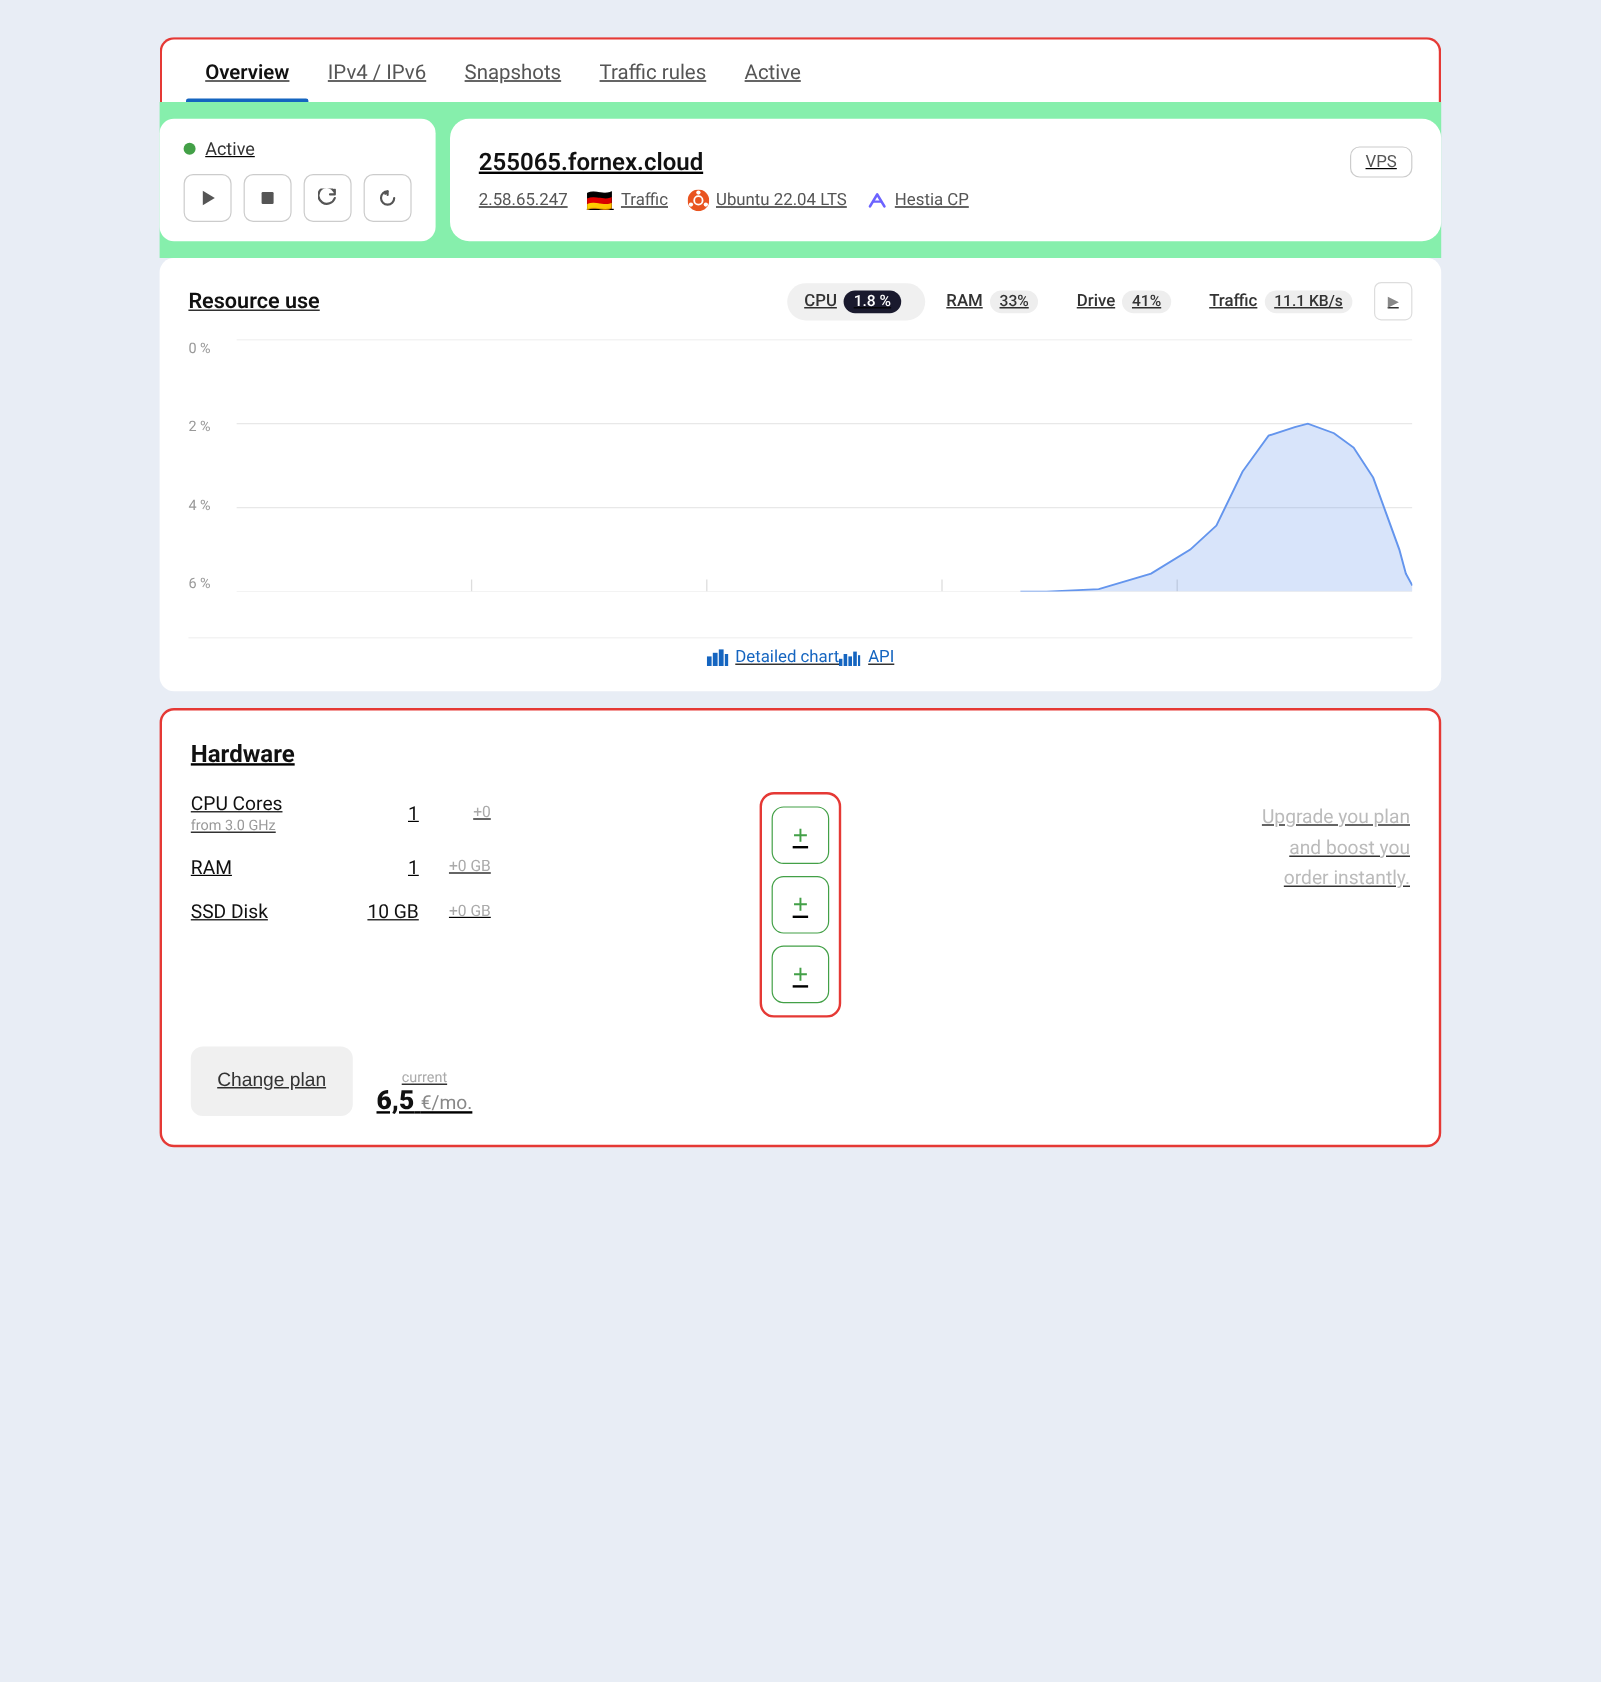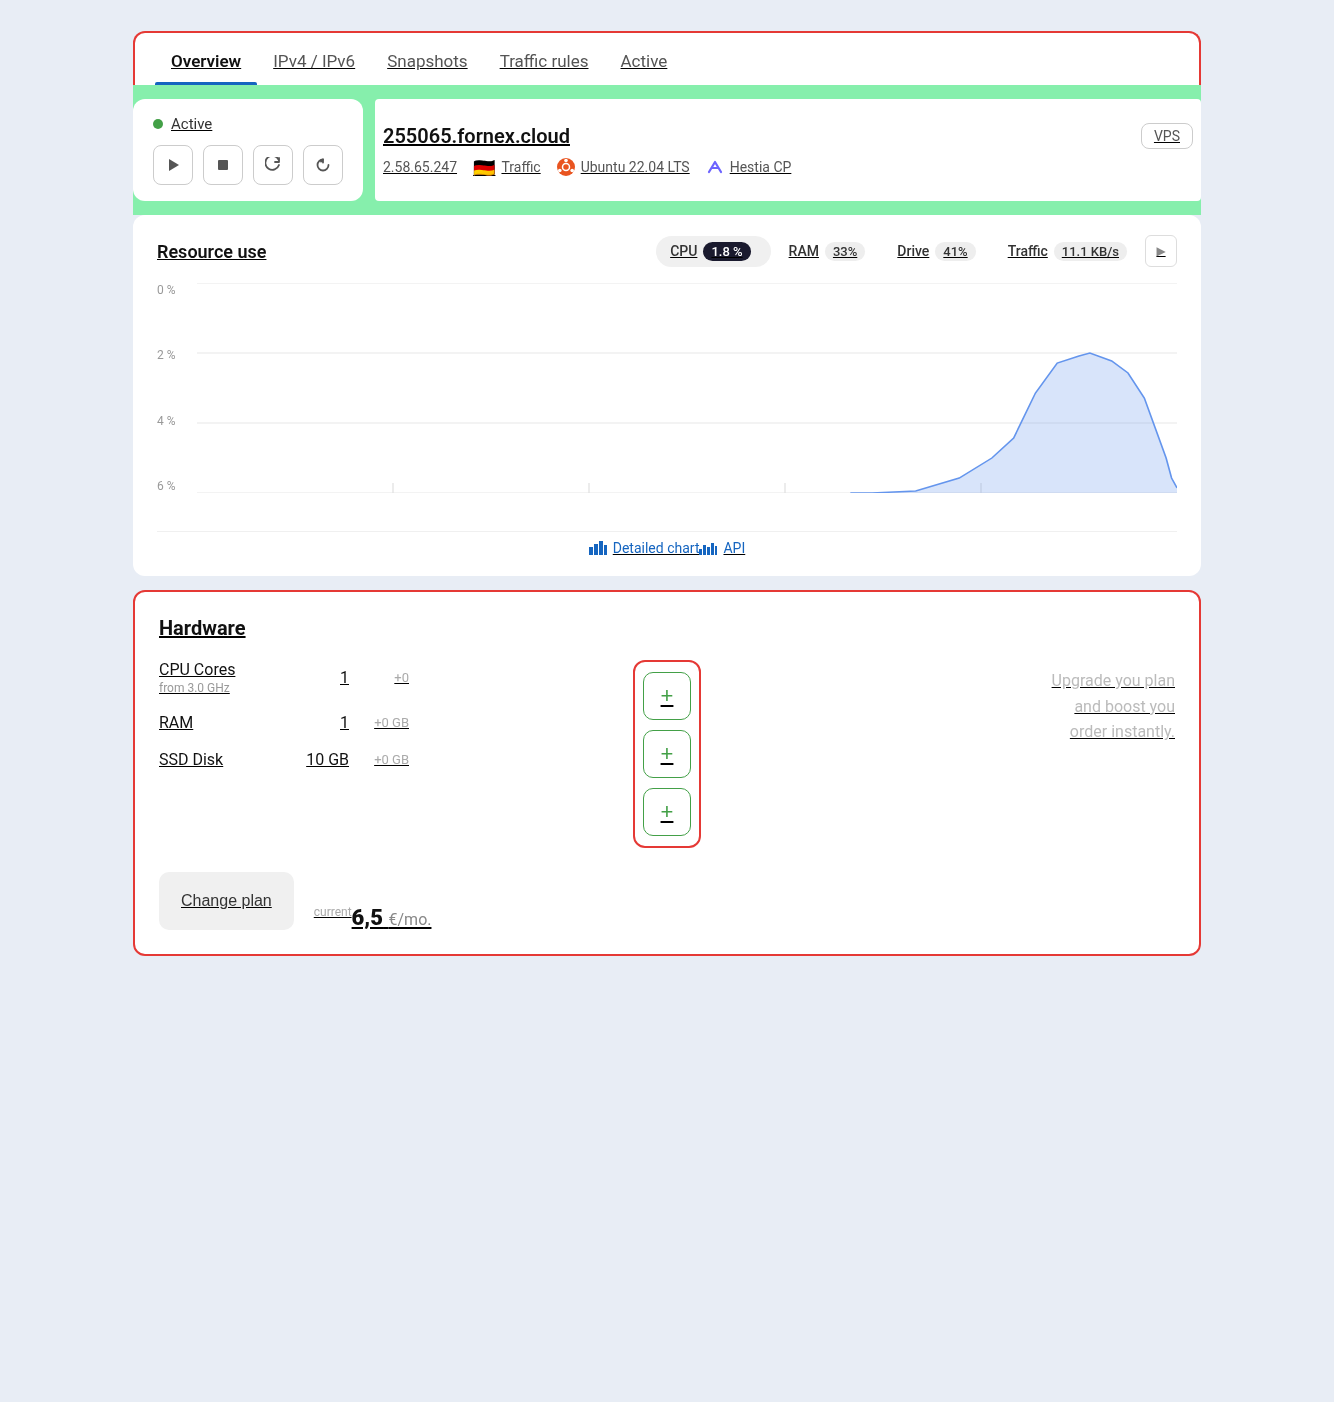--- a/index.html
+++ b/index.html
@@ -94,22 +94,22 @@
       cursor: pointer;
       display: flex;
       align-items: center;
       justify-content: center;
       font-size: 16px;
       color: #333;
     }
 
     .server-info-card {
       background: #fff;
-      border-radius: 4px;
-      padding: 16px 8px;
+      border-radius: 16px;
+      padding: 16px 24px;
       flex: 1;
       display: flex;
       flex-direction: column;
       justify-content: center;
       gap: 8px;
     }
     .server-info-top {
       display: flex;
       align-items: center;
       justify-content: space-between;
@@ -341,21 +341,22 @@
       background: #f0f0f0;
       border: none;
       border-radius: 10px;
       padding: 20px 22px;
       font-size: 16px;
       cursor: pointer;
       color: #333;
     }
     .price-block {
       display: flex;
-      flex-direction: row;
+      flex-direction: column;
+      align-items: center;
     }
     .price-label {
       font-size: 12px;
       color: #aaa;
     }
     .price-value {
       font-size: 22px;
       font-weight: 700;
       color: #111;
     }

